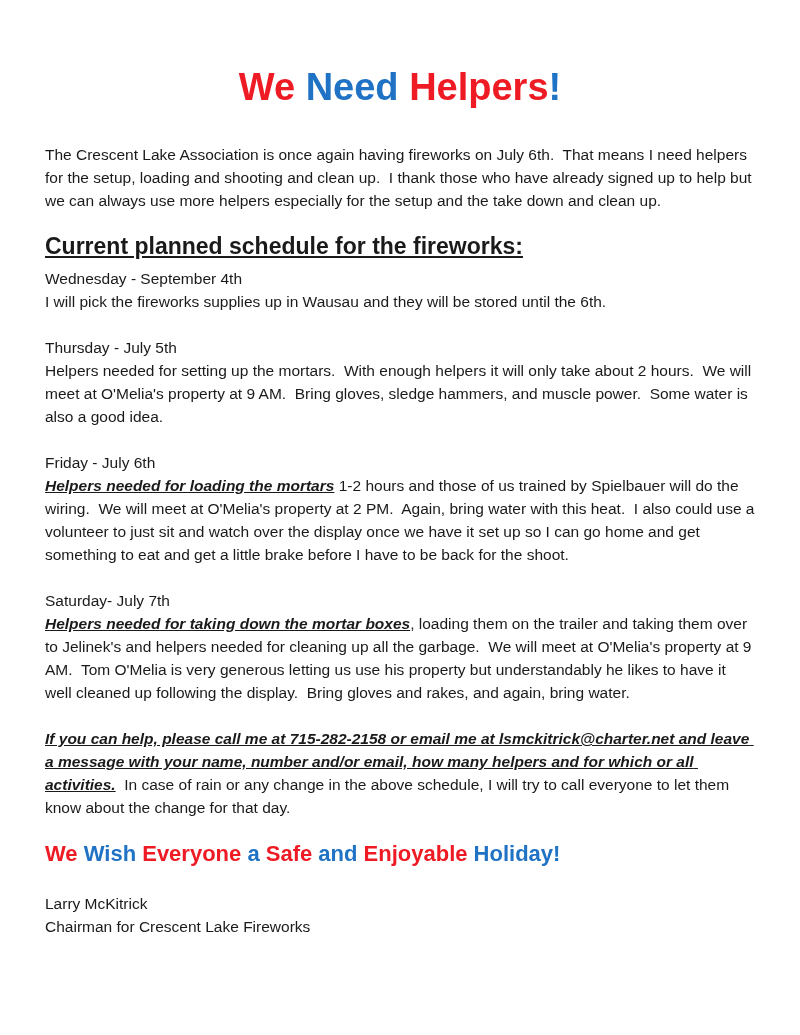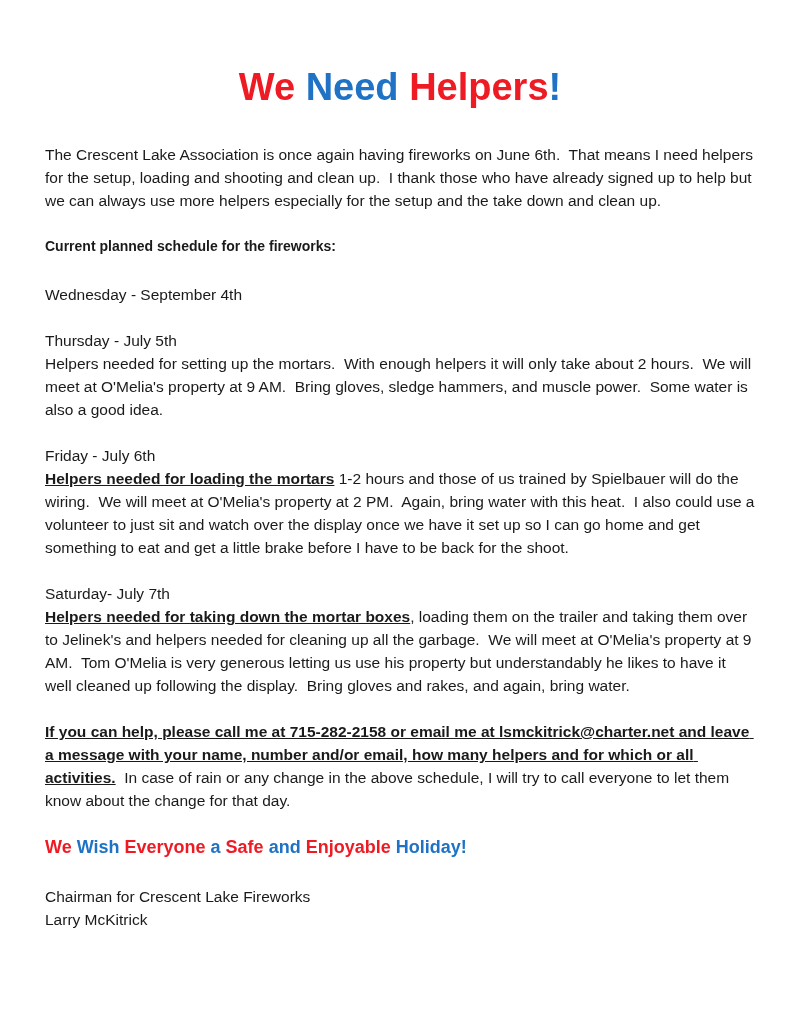--- a/index.html
+++ b/index.html
@@ -29,61 +29,62 @@
     font-weight: bold;
     letter-spacing: 0px;
     margin-bottom: 34px;
   }
   p.body-text {
     font-size: 15.5px;
     line-height: 23px;
     margin-bottom: 23px;
   }
   .section-heading {
-    font-size: 14px;
+    font-size: 23px;
     font-weight: bold;
+    text-decoration: underline;
     line-height: 23px;
-    margin: 2px 0 25px 0;
+    margin: 2px 0 9px 0;
   }
   .bold-run { font-weight: normal; }
-  .bold-underline-run { font-weight: bold; text-decoration: underline; }
+  .bold-underline-run { font-weight: bold; text-decoration: underline; font-style: italic; }
   .closing-line {
-    font-size: 18px;
+    font-size: 22px;
     font-weight: bold;
     line-height: 24px;
     margin: 6px 0 26px 0;
   }
   .seg-red { color: var(--accent-red); }
   .seg-blue { color: var(--accent-blue); }
   .signature {
     font-size: 15.5px;
     line-height: 23px;
   }
 </style>
 </head>
 <body>
 
 <div class="page">
 
   <h1 class="doc-title" data-bind-segments="title.segments"><span class="seg-red">We </span><span class="seg-blue">Need </span><span class="seg-red">Helpers</span><span class="seg-blue">!</span></h1>
 
-  <p class="body-text" data-bind="intro">The Crescent Lake Association is once again having fireworks on June 6th.  That means I need helpers for the setup, loading and shooting and clean up.  I thank those who have already signed up to help but we can always use more helpers especially for the setup and the take down and clean up.</p>
+  <p class="body-text" data-bind="intro">The Crescent Lake Association is once again having fireworks on July 6th.  That means I need helpers for the setup, loading and shooting and clean up.  I thank those who have already signed up to help but we can always use more helpers especially for the setup and the take down and clean up.</p>
 
   <h2 class="section-heading" data-bind="schedule_heading">Current planned schedule for the fireworks:</h2>
 
-  <p class="body-text"><span data-bind="schedule.wednesday.day">Wednesday - September 4th</span><br></p>
+  <p class="body-text"><span data-bind="schedule.wednesday.day">Wednesday - September 4th</span><br><span data-bind="schedule.wednesday.body">I will pick the fireworks supplies up in Wausau and they will be stored until the 6th.</span></p>
 
   <p class="body-text"><span data-bind="schedule.thursday.day">Thursday - July 5th</span><br><span class="bold-run" data-bind="schedule.thursday.bold">Helpers needed for setting up the mortars</span><span data-bind="schedule.thursday.rest">.  With enough helpers it will only take about 2 hours.  We will meet at O'Melia's property at 9 AM.  Bring gloves, sledge hammers, and muscle power.  Some water is also a good idea.</span></p>
 
   <p class="body-text"><span data-bind="schedule.friday.day">Friday - July 6th</span><br><span class="bold-underline-run" data-bind="schedule.friday.bold_underline">Helpers needed for loading the mortars</span><span data-bind="schedule.friday.rest"> 1-2 hours and those of us trained by Spielbauer will do the wiring.  We will meet at O'Melia's property at 2 PM.  Again, bring water with this heat.  I also could use a volunteer to just sit and watch over the display once we have it set up so I can go home and get something to eat and get a little brake before I have to be back for the shoot.</span></p>
 
   <p class="body-text"><span data-bind="schedule.saturday.day">Saturday- July 7th</span><br><span class="bold-underline-run" data-bind="schedule.saturday.bold_underline">Helpers needed for taking down the mortar boxes</span><span data-bind="schedule.saturday.rest">, loading them on the trailer and taking them over to Jelinek's and helpers needed for cleaning up all the garbage.  We will meet at O'Melia's property at 9 AM.  Tom O'Melia is very generous letting us use his property but understandably he likes to have it well cleaned up following the display.  Bring gloves and rakes, and again, bring water.</span></p>
 
   <p class="body-text"><span class="bold-underline-run" data-bind="contact.bold_underline">If you can help, please call me at 715-282-2158 or email me at lsmckitrick@charter.net and leave a message with your name, number and/or email, how many helpers and for which or all activities.</span><span data-bind="contact.rest">  In case of rain or any change in the above schedule, I will try to call everyone to let them know about the change for that day.</span></p>
 
   <p class="closing-line" data-bind-segments="closing.segments"><span class="seg-red">We </span><span class="seg-blue">Wish </span><span class="seg-red">Everyone </span><span class="seg-blue">a </span><span class="seg-red">Safe </span><span class="seg-blue">and </span><span class="seg-red">Enjoyable </span><span class="seg-blue">Holiday!</span></p>
 
   <div class="signature">
+    <div data-bind="signature.name">Larry McKitrick</div>
     <div data-bind="signature.role">Chairman for Crescent Lake Fireworks</div>
-    <div data-bind="signature.name">Larry McKitrick</div>
   </div>
 
 </div>
 
 </body></html>

